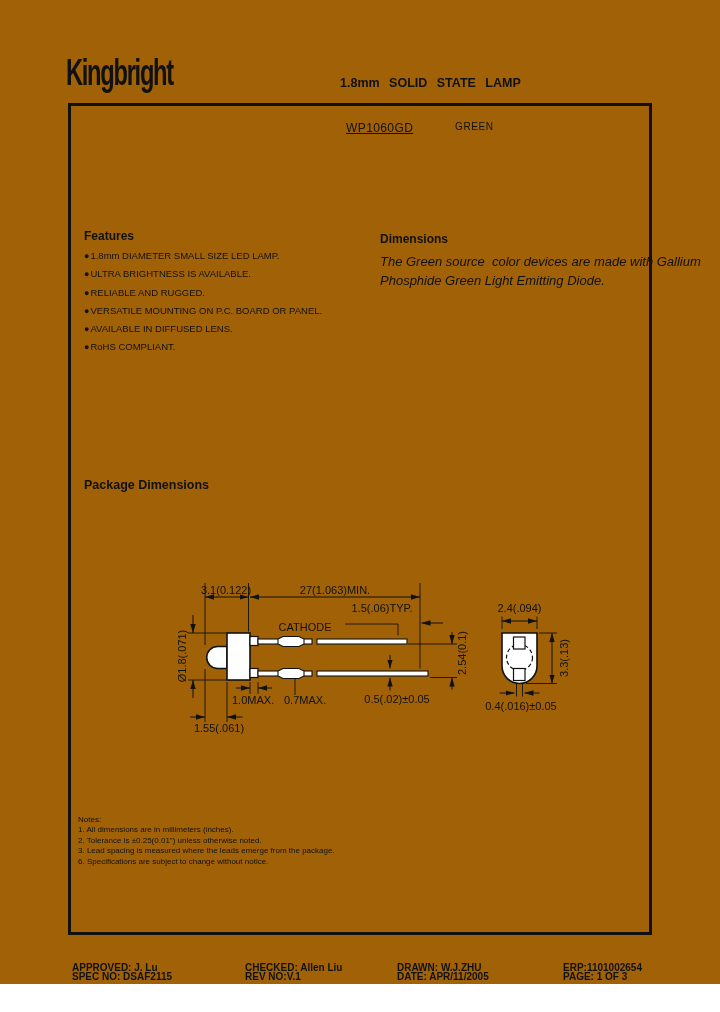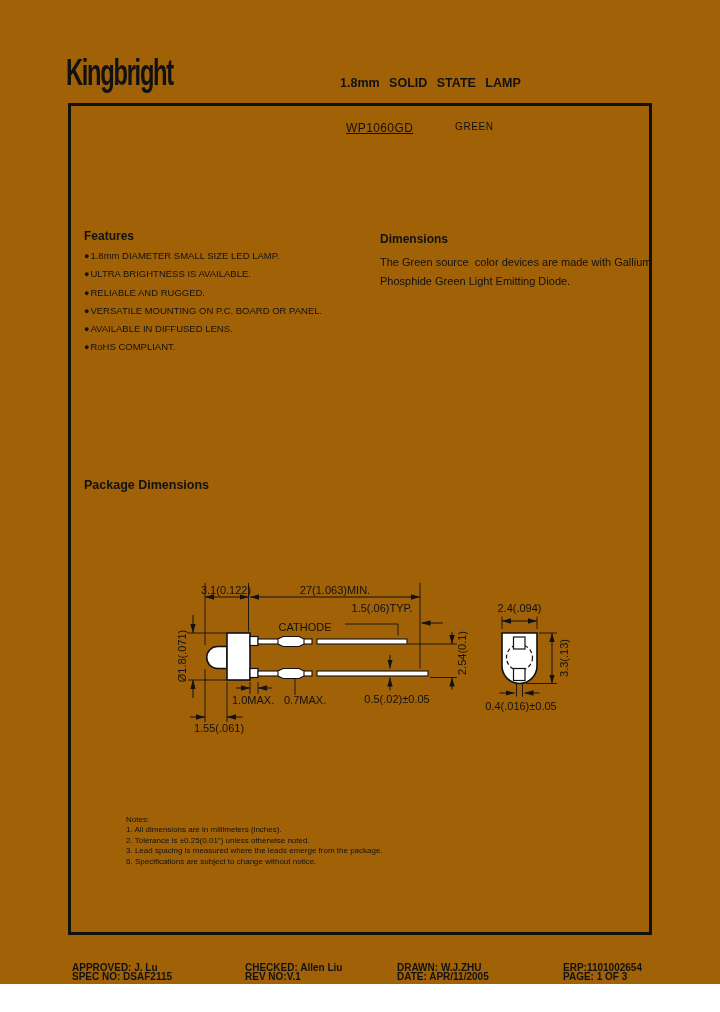--- a/index.html
+++ b/index.html
@@ -11,25 +11,25 @@
   .doc-title{left:340px;top:76px;font-size:12.5px;font-weight:bold;word-spacing:6px;white-space:nowrap;}
   .main-box{left:68px;top:103px;width:584px;height:832px;border:3px solid #111;box-sizing:border-box;}
   .part-no{left:346px;top:121px;font-size:12px;letter-spacing:.4px;text-decoration:underline;}
   .color-name{left:455px;top:121px;font-size:10px;letter-spacing:.6px;}
   .sec-heading{font-size:12px;font-weight:bold;}
   .features-heading{left:84px;top:229px;}
   .features-list{left:84px;top:247px;font-size:9.5px;}
   .features-list .f-item{line-height:18.3px;white-space:nowrap;}
   .bullet{font-size:9px;margin-right:1px;}
   .desc-heading{left:380px;top:232px;}
-  .desc-lines{left:380px;top:253px;font-size:11px;}
+  .desc-lines{left:380px;top:253px;font-size:13px;font-style:italic;}
   .desc-lines .d-line{line-height:18.5px;white-space:pre;}
   .pkg-heading{left:84px;top:449px;font-size:12.5px;margin-top:29px;}
   .drawing{left:160px;top:575px;}
-  .notes{left:78px;top:815px;font-size:8px;line-height:10.4px;margin-left:48px;}
+  .notes{left:78px;top:815px;font-size:8px;line-height:10.4px;}
   .notes div{white-space:nowrap;}
   .footer-cell{font-size:10px;font-weight:bold;white-space:nowrap;}
   .fr1{top:944px;margin-top:27px;} .fr2{top:962px;}
   .fc1{left:72px;} .fc2{left:245px;} .fc3{left:397px;} .fc4{left:563px;}
 </style>
 </head>
 <body>
 
 <div id="page">
 

